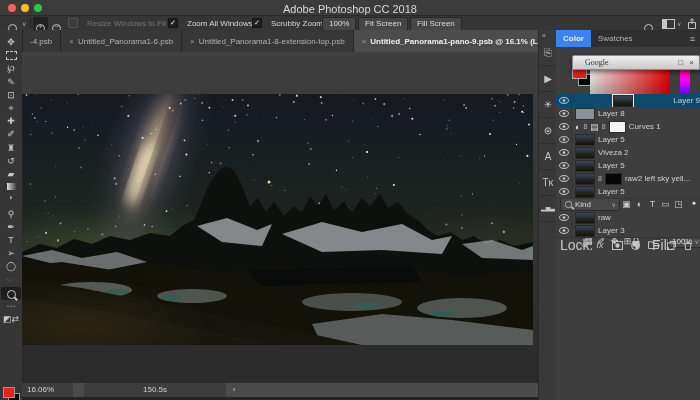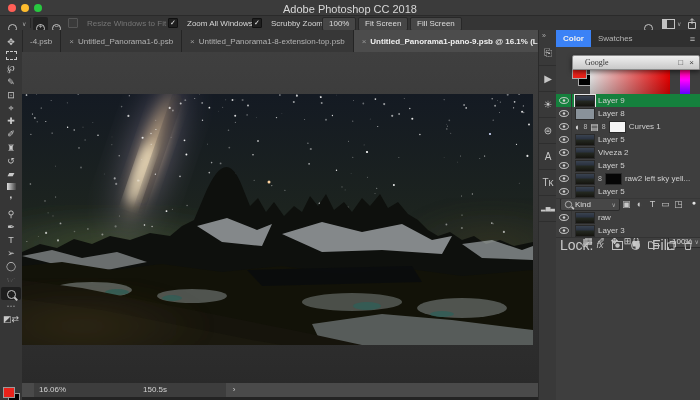--- a/index.html
+++ b/index.html
@@ -39,21 +39,21 @@
   .tool .dash{display:inline-block;width:9px;height:7px;border:1px dashed #c9c9c9;margin-top:2px;}
   .tool .grad{display:inline-block;width:9px;height:7px;margin-top:2px;background:linear-gradient(90deg,#ddd,#444);}
   #fgbg{left:3px;top:357px;width:17px;height:17px;}
   #fgsw{position:absolute;left:0;top:0;width:10px;height:9px;border:1px solid #999;z-index:2;}
   #bgsw{position:absolute;left:5px;top:6px;width:10px;height:9px;background:#000;border:1px solid #999;}
   
   #canvas{left:22px;top:52px;width:516px;height:331px;background:linear-gradient(#3f3f3f,#343434 55%,#2a2a2a);}
   #pano{position:absolute;left:0;top:42px;width:511px;height:251px;display:block;}
   
   #statusbar{left:22px;top:383px;width:516px;height:14px;background:#4a4a4a;font-size:8px;color:#d2d2d2;}
-  #zoomfield{position:absolute;left:12px;top:0;width:46px;height:14px;line-height:14px;padding-left:5px;background:#3d3d3d;}
+  #zoomfield{position:absolute;left:0;top:0;width:46px;height:14px;line-height:14px;padding-left:5px;background:#3d3d3d;}
   #infofield{position:absolute;left:62px;top:0;width:142px;height:14px;line-height:14px;text-align:center;background:#3d3d3d;}
   #infochev{position:absolute;left:206px;top:0;width:12px;height:14px;line-height:13px;text-align:center;color:#cfcfcf;}
   #belowstrip{left:22px;top:397px;width:516px;height:3px;background:#232323;}
   
   #dock{left:538px;top:30px;width:18px;height:370px;background:#393939;border-right:1px solid #2b2b2b;border-left:1px solid #2b2b2b;}
   #dock .chev{position:absolute;left:3px;top:2px;font-size:7px;color:#aaa;}
   .dicon{position:absolute;left:0;width:18px;height:25px;border-bottom:1px solid #2e2e2e;text-align:center;
          font-size:10px;line-height:25px;color:#c6c6c6;}
   
   #panels{left:556px;top:30px;width:144px;height:370px;background:#3e3e3e;}
@@ -82,21 +82,21 @@
   
   .row{position:absolute;left:0;width:144px;font-size:8px;color:#d6d6d6;}
   .fld{display:inline-flex;align-items:center;background:#474747;border:1px solid #2a2a2a;border-radius:2px;
        height:11px;padding:0 3px;gap:2px;font-size:8px;color:#ddd;white-space:nowrap;}
   .ficon{display:inline-block;width:13px;text-align:center;color:#c9c9c9;font-size:9px;}
   .locklabel,.plabel{font-size:14px;color:#c9c9c9;}
   
   #layerlist{position:absolute;left:0;top:64px;width:144px;height:143px;overflow:hidden;}
   .lrow{position:absolute;left:0;width:144px;height:13px;display:flex;align-items:center;gap:3px;
         border-bottom:1px solid #373737;background:#3e3e3e;}
-  .lrow.selected{background:#15803d;}
+  .lrow.selected{background:#0c4a6e;justify-content:space-between;}
   .eyecell{width:15px;text-align:center;border-right:1px solid #353535;flex:0 0 auto;height:13px;display:flex;align-items:center;justify-content:center;}
   .thumb{width:18px;height:10px;flex:0 0 auto;border:1px solid #2a2a2a;}
   .thumb.image{background:linear-gradient(180deg,#3a4350 0%,#2c3442 35%,#232720 55%,#15140f 100%);}
   .thumb.gray{background:#89929a;}
   .thumb.white{background:#f0f0f0;}
   .thumb.sel{outline:1px solid #e8e8e8;}
   .mask{width:15px;height:10px;flex:0 0 auto;border:1px solid #2a2a2a;}
   .mask.white{background:#f4f4f4;}
   .mask.black{background:#060606;}
   .chain{color:#b9b9b9;font-size:7px;flex:0 0 auto;}

